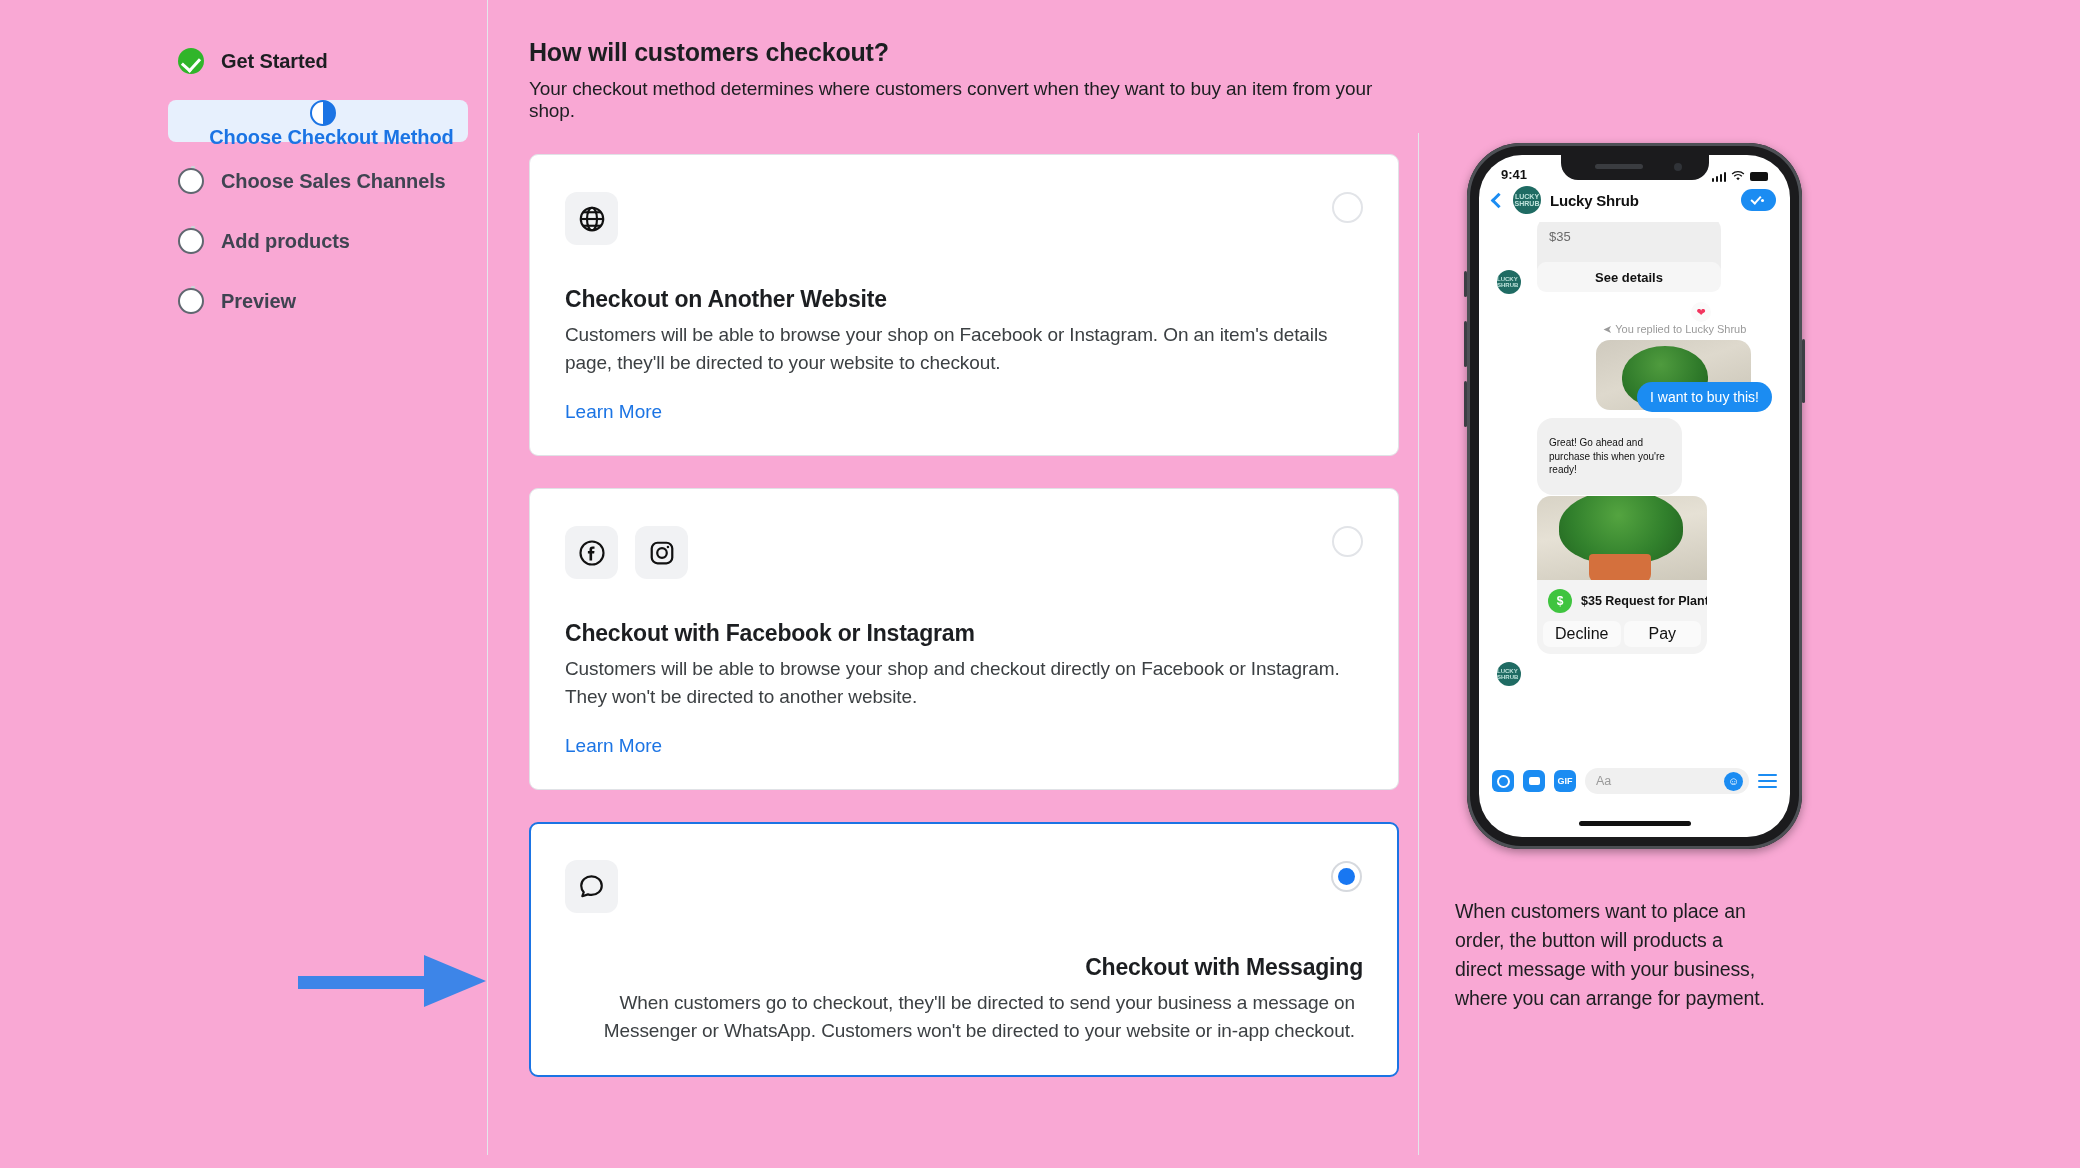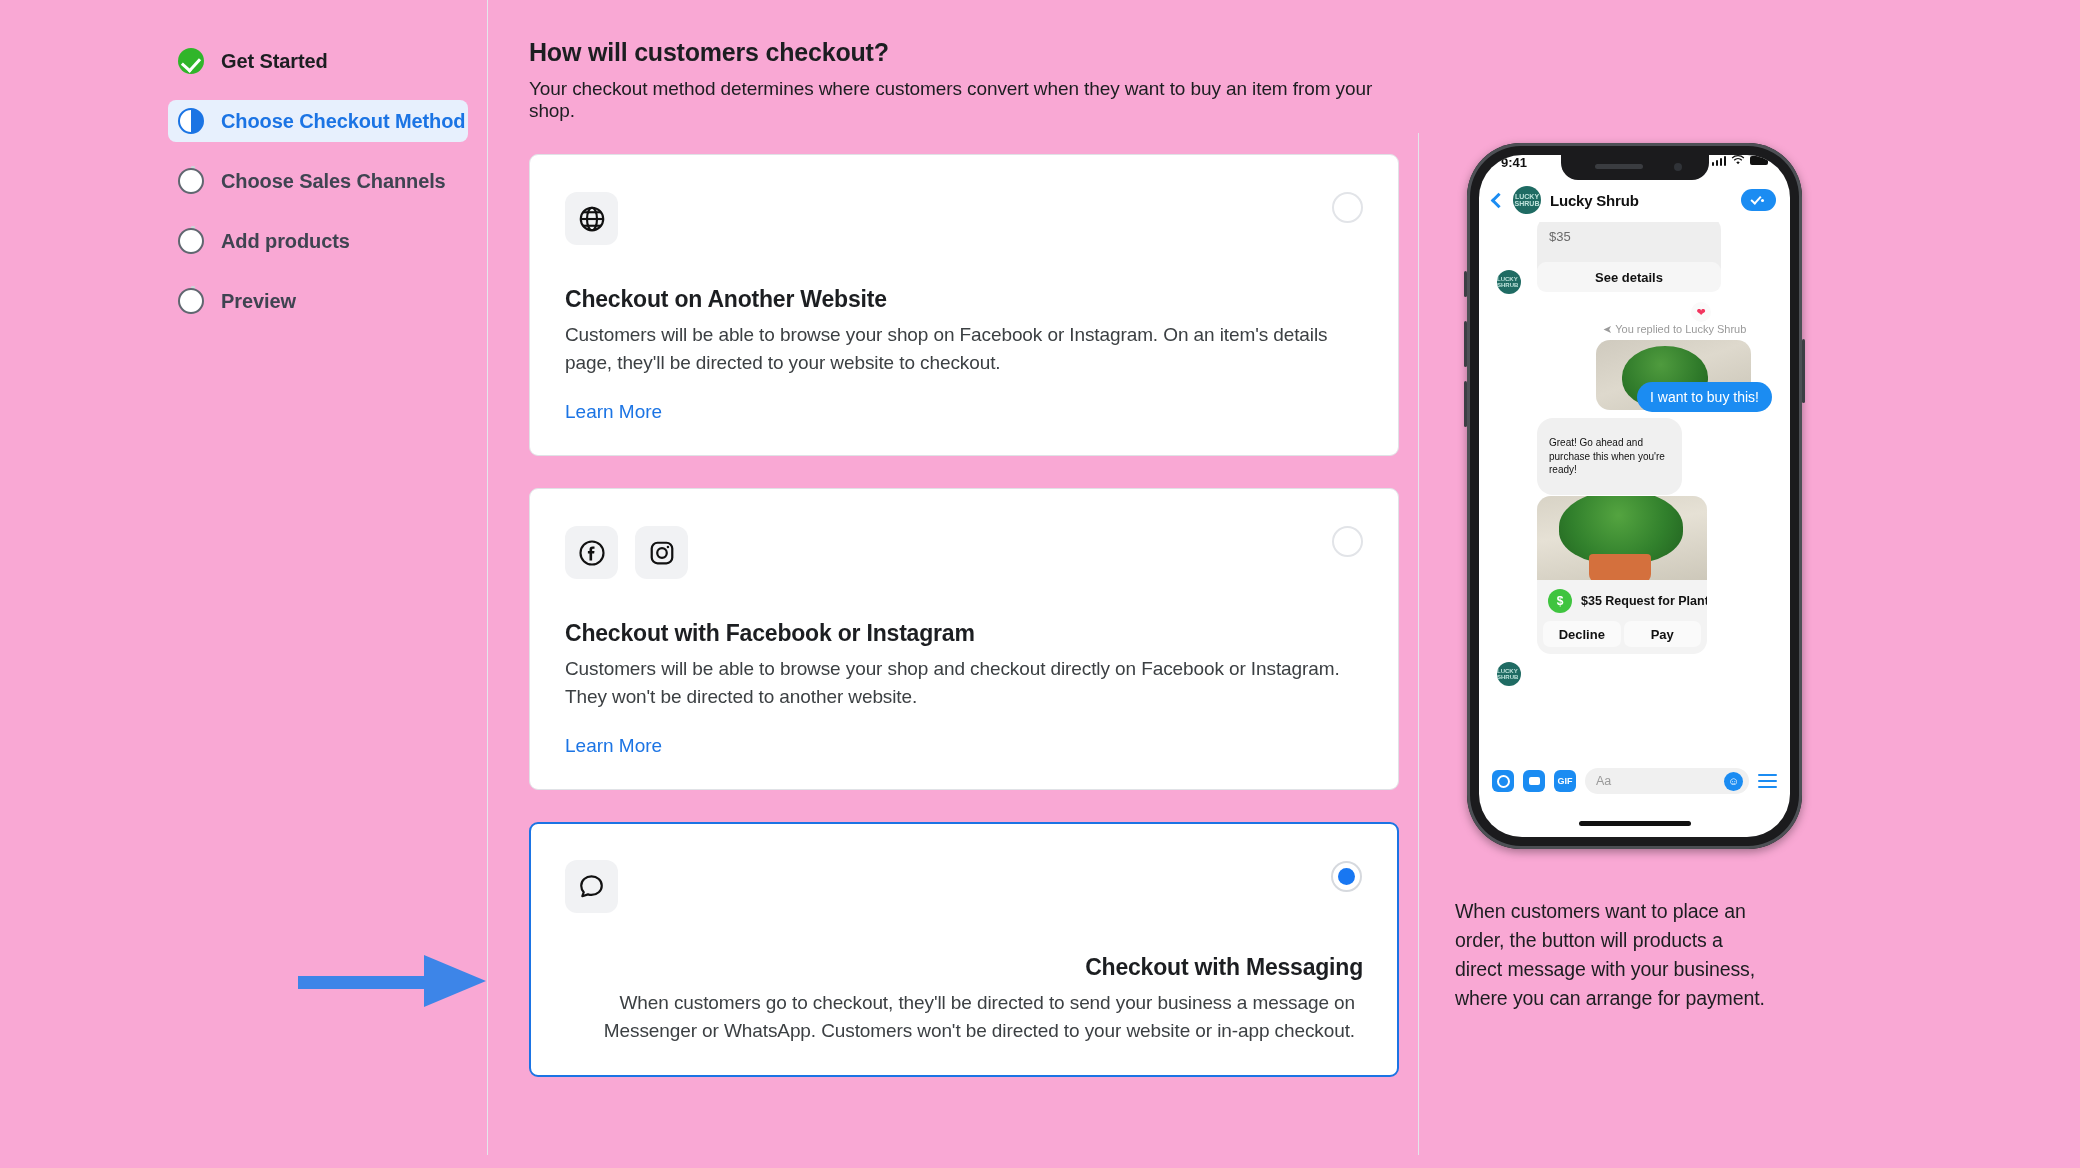--- a/index.html
+++ b/index.html
@@ -12,21 +12,21 @@
   .page { position: relative; width: 2080px; height: 1168px; background:#f9a8d4; }
 
   
   .vdiv-left { position:absolute; left:487px; top:0; width:1px; height:1155px; background:#e4e6eb; }
   .vdiv-right { position:absolute; left:1418px; top:133px; width:1px; height:1022px; background:#e4e6eb; }
 
   
   .stepper { position:absolute; left:168px; top:40px; width:300px; }
   .step { position:relative; display:flex; align-items:center; height:42px; padding-left:10px;
           border-radius:8px; }
-  .step.active { background:#e7f0fd; }
+  .step.active { background:#e7f0fd;flex-direction:column; }
   .step-icon { width:26px; height:26px; flex:0 0 26px; position:relative; }
   .step-label { margin-left:17px; font-size:20px; font-weight:bold; color:#3f4451; letter-spacing:-0.1px; white-space:nowrap; }
   .step.done .step-label { color:#1c1e21; }
   .step.active .step-label { color:#1b74e4; }
 
   .circle-done { width:26px; height:26px; border-radius:50%; background:#30b52a; position:relative; }
   .circle-done::after { content:""; position:absolute; left:7px; top:6px; width:9px; height:14px;
       border:solid #fff; border-width:0 3px 3px 0; transform:rotate(42deg); }
   .circle-half { width:26px; height:26px; border-radius:50%; border:2.5px solid #1b74e4;
       background: linear-gradient(to right, #ffffff 0 50%, #1b74e4 50% 100%); }
@@ -75,21 +75,21 @@
   .notch { position:absolute; left:50%; top:0; transform:translateX(-50%); width:148px; height:25px;
       background:#1b1b1d; border-radius:0 0 17px 17px; z-index:6; }
   .notch .spk { position:absolute; left:34px; top:9px; width:48px; height:5px; background:#3a3c40; border-radius:3px; }
   .notch .cam { position:absolute; right:27px; top:8px; width:8px; height:8px; border-radius:50%; background:#303338; }
   .btn-side { position:absolute; background:#3c3f44; border-radius:2px; }
   .btn-l1 { left:-3px; top:128px; width:3px; height:26px; }
   .btn-l2 { left:-3px; top:178px; width:3px; height:46px; }
   .btn-l3 { left:-3px; top:238px; width:3px; height:46px; }
   .btn-r1 { right:-3px; top:196px; width:3px; height:64px; }
 
-  .statusbar { position:relative; height:27px; display:flex; align-items:flex-start; justify-content:space-between;
+  .statusbar { position:relative; height:27px; display:flex; align-items:flex-end; justify-content:space-between;
       padding:0 22px; z-index:7; }
   .st-time { font-size:13px; font-weight:bold; color:#111; }
   .st-right { display:flex; align-items:center; gap:5px; }
   .bars { display:flex; align-items:flex-end; gap:1.5px; height:10px; }
   .bars i { width:2.5px; background:#111; border-radius:1px; display:block; }
   .bars i:nth-child(1){height:4px;} .bars i:nth-child(2){height:6px;}
   .bars i:nth-child(3){height:8px;} .bars i:nth-child(4){height:10px;}
   .batt { width:18px; height:9px; background:#111; border-radius:2px; }
 
   .chat-header { display:flex; align-items:center; gap:9px; padding:4px 14px 8px 10px; }
@@ -131,21 +131,21 @@
   .prod-img { height:84px; background: linear-gradient(170deg,#d8d3c6 0%,#e6e1d5 40%,#cdc8ba 100%); position:relative; overflow:hidden; }
   .prod-img .leafB { position:absolute; left:22px; top:-6px; width:124px; height:74px; border-radius:50% 50% 44% 44%;
       background: radial-gradient(circle at 48% 34%, #54a440 0%, #31802c 58%, #20611f 100%); }
   .prod-img .potB { position:absolute; left:52px; top:58px; width:62px; height:30px; background:#d4703d; border-radius:4px 4px 10px 10px;}
   .req-row { display:flex; align-items:center; gap:9px; padding:9px 11px 8px 11px; }
   .money { width:24px; height:24px; border-radius:50%; background:#3fc43f; color:#fff; font-size:12px; font-weight:bold;
       display:flex; align-items:center; justify-content:center; flex:0 0 24px; }
   .req-text { font-size:12.5px; font-weight:bold; color:#111; white-space:nowrap; }
   .actions { display:flex; gap:3px; padding:0 6px 7px 6px; }
   .act { flex:1; height:26px; background:#fafafa; border-radius:7px; display:flex; align-items:center; justify-content:center;
-      font-size:13px; font-weight:bold; color:#111; }
+      font-size:16px; font-weight:normal; color:#111; }
   .mini-av2 { position:absolute; left:18px; top:440px; width:24px; height:24px; border-radius:50%; background:#1f6b63;
       display:flex; align-items:center; justify-content:center; color:#bfe3dc; font-size:6px; font-weight:bold; line-height:1;}
 
   .composer { position:absolute; left:0; bottom:34px; width:311px; height:44px; display:flex; align-items:center;
       gap:9px; padding:0 13px; }
   .cicon { width:22px; height:22px; border-radius:6px; background:#1b8cf2; display:flex; align-items:center;
       justify-content:center; color:#fff; font-size:9px; font-weight:bold; flex:0 0 22px; }
   .cicon.cam-i::after { content:""; width:9px; height:9px; border-radius:50%; border:2px solid #fff; }
   .cicon.pic-i::after { content:""; width:11px; height:8px; background:#fff; border-radius:2px; }
   .input-pill { flex:1; height:26px; background:#f0f0f0; border-radius:13px; display:flex; align-items:center;

